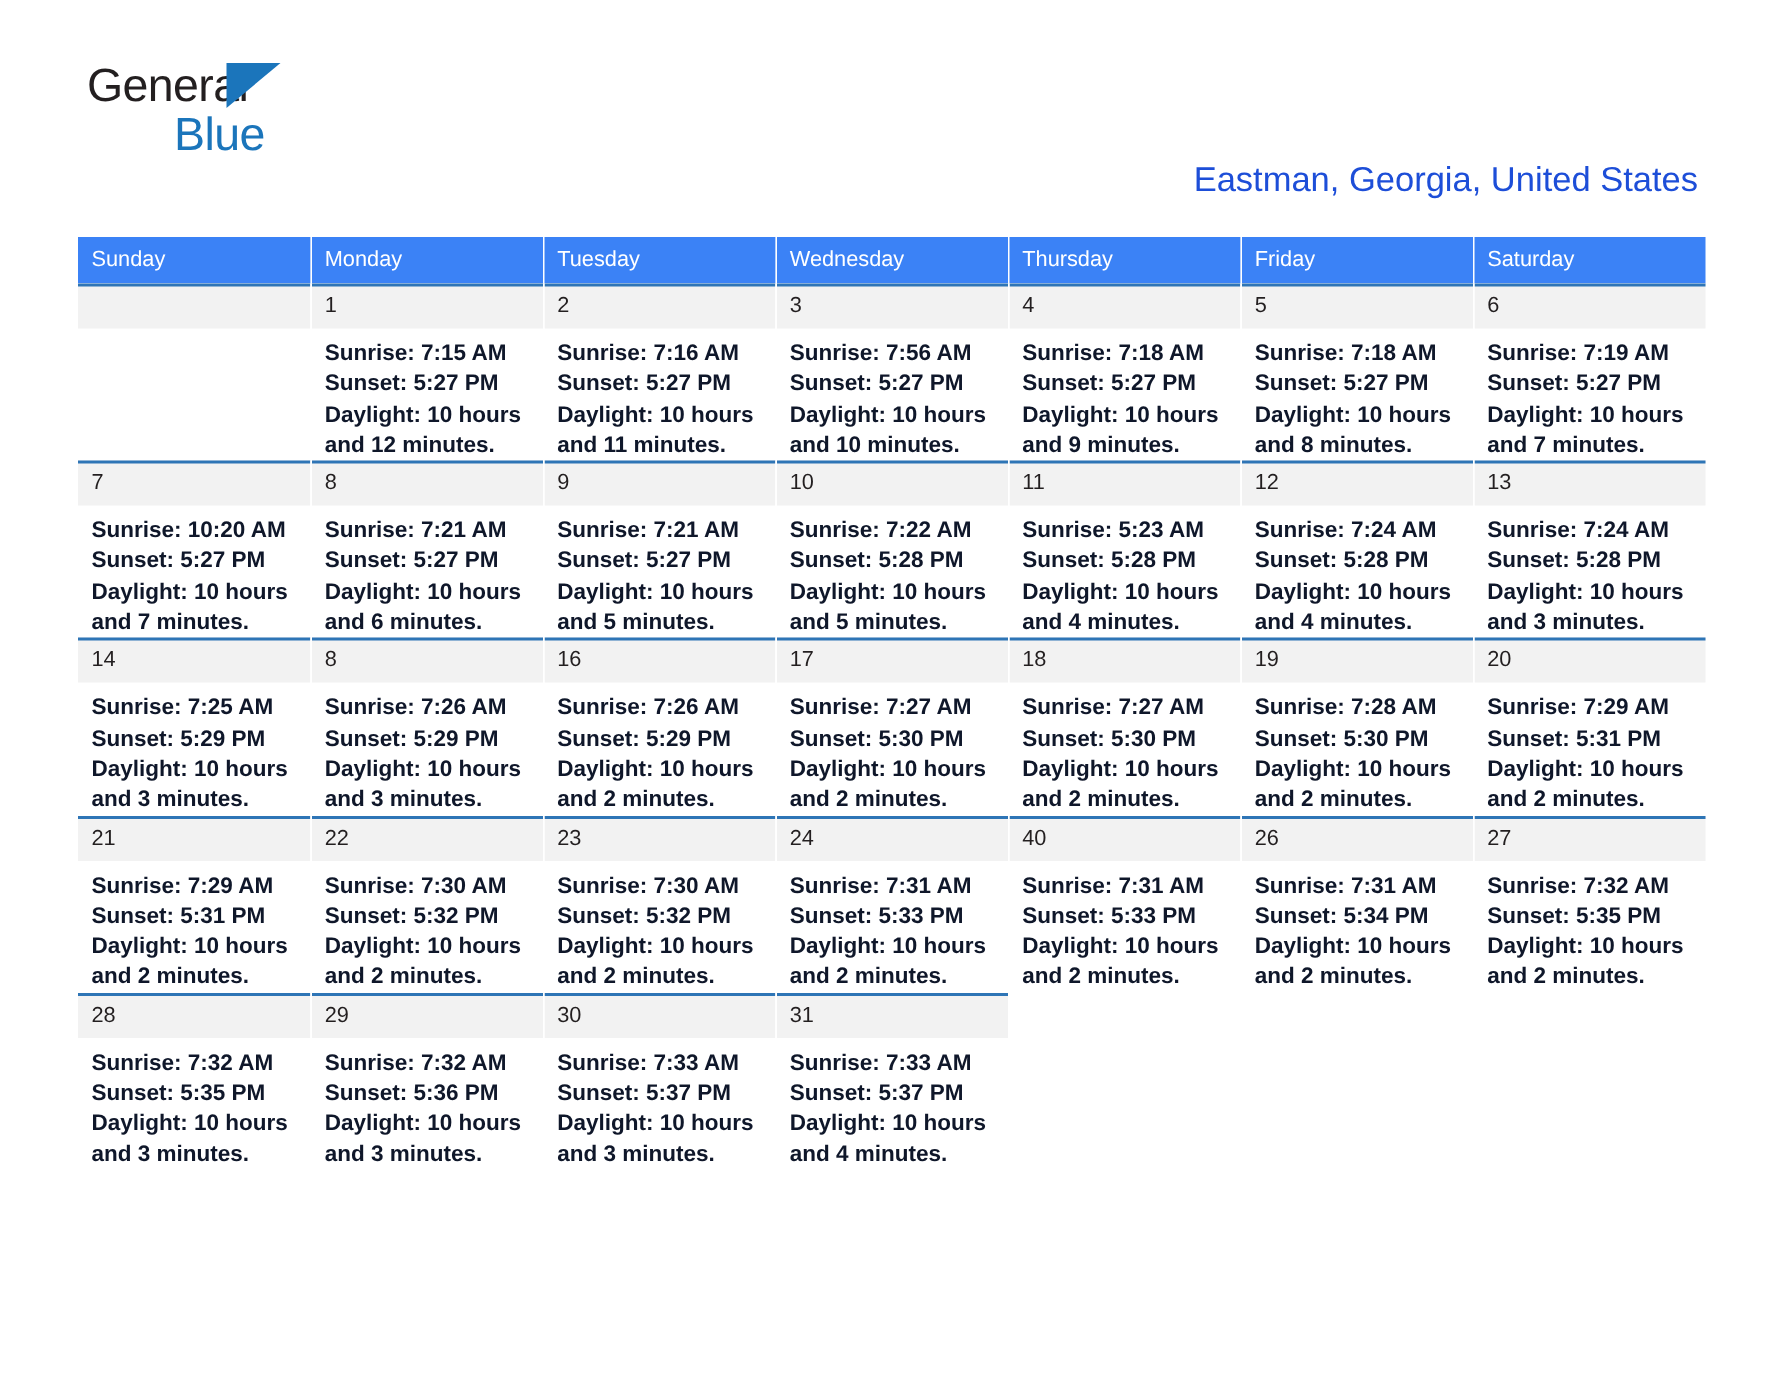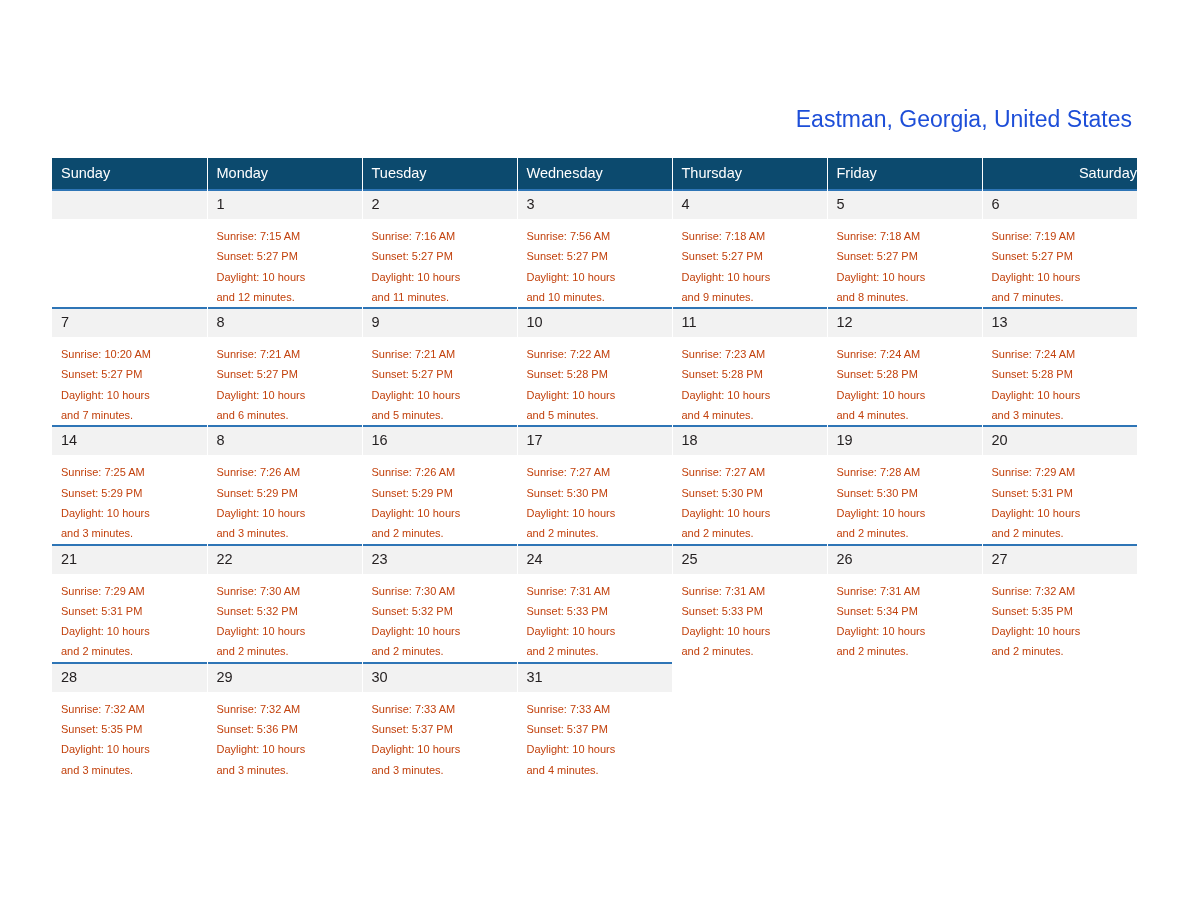--- a/index.html
+++ b/index.html
@@ -78,29 +78,29 @@
   
   .calendar {
     position: absolute;
     left: 52px;
     top: 158px;
     width: 1085px;
     border-collapse: collapse;
     table-layout: fixed;
   }
   .calendar th {
-    background: #0c4a6e;
+    background: #3b82f6;
     color: #ffffff;
     font-weight: normal;
     font-size: 14.5px;
     text-align: left;
     padding: 7px 0 8px 9px;
     border-right: 1px solid #ffffff;
   }
-  .calendar th:last-child { border-right: none; text-align: right; }
+  .calendar th:last-child { border-right: none; }
 
   .calendar td {
     vertical-align: top;
     width: 155px;
     height: 115px;
     padding: 0;
     border-right: 1px solid #ffffff;
     background: #ffffff;
   }
   .calendar td:last-child { border-right: none; }
@@ -118,32 +118,38 @@
   .daynum.blank {
     border-top: 2px solid #2e75b6;
     color: transparent;
   }
   td.noborder .daynum {
     border-top: 2px solid #ffffff;
     background: #ffffff;
   }
   .cellbody {
     padding: 7px 0 0 9px;
-    font-size: 11px;
+    font-size: 15px;
     line-height: 20.3px;
-    color: #c2410c;
+    color: #0f172a;
+    font-weight: bold;
   }
   .cellbody div { white-space: nowrap; }
 </style>
 </head>
 <body>
 
 <div class="page">
 
   <div class="header">
+    <div class="logo">
+      <div class="logo-tri"></div>
+      <div class="logo-general">General</div>
+      <div class="logo-blue">Blue</div>
+    </div>
     <div class="subtitle">Eastman, Georgia, United States</div>
   </div>
 
   <table class="calendar">
     <thead>
       <tr>
         <th>Sunday</th>
         <th>Monday</th>
         <th>Tuesday</th>
         <th>Wednesday</th>
@@ -245,21 +251,21 @@
             <div class="cellbody">
               <div>Sunrise: 7:22 AM</div>
               <div>Sunset: 5:28 PM</div>
               <div>Daylight: 10 hours</div>
               <div>and 5 minutes.</div>
             </div>
           </td>
           <td>
             <span class="daynum">11</span>
             <div class="cellbody">
-              <div>Sunrise: 7:23 AM</div>
+              <div>Sunrise: 5:23 AM</div>
               <div>Sunset: 5:28 PM</div>
               <div>Daylight: 10 hours</div>
               <div>and 4 minutes.</div>
             </div>
           </td>
           <td>
             <span class="daynum">12</span>
             <div class="cellbody">
               <div>Sunrise: 7:24 AM</div>
               <div>Sunset: 5:28 PM</div>
@@ -373,21 +379,21 @@
           <td>
             <span class="daynum">24</span>
             <div class="cellbody">
               <div>Sunrise: 7:31 AM</div>
               <div>Sunset: 5:33 PM</div>
               <div>Daylight: 10 hours</div>
               <div>and 2 minutes.</div>
             </div>
           </td>
           <td>
-            <span class="daynum">25</span>
+            <span class="daynum">40</span>
             <div class="cellbody">
               <div>Sunrise: 7:31 AM</div>
               <div>Sunset: 5:33 PM</div>
               <div>Daylight: 10 hours</div>
               <div>and 2 minutes.</div>
             </div>
           </td>
           <td>
             <span class="daynum">26</span>
             <div class="cellbody">

